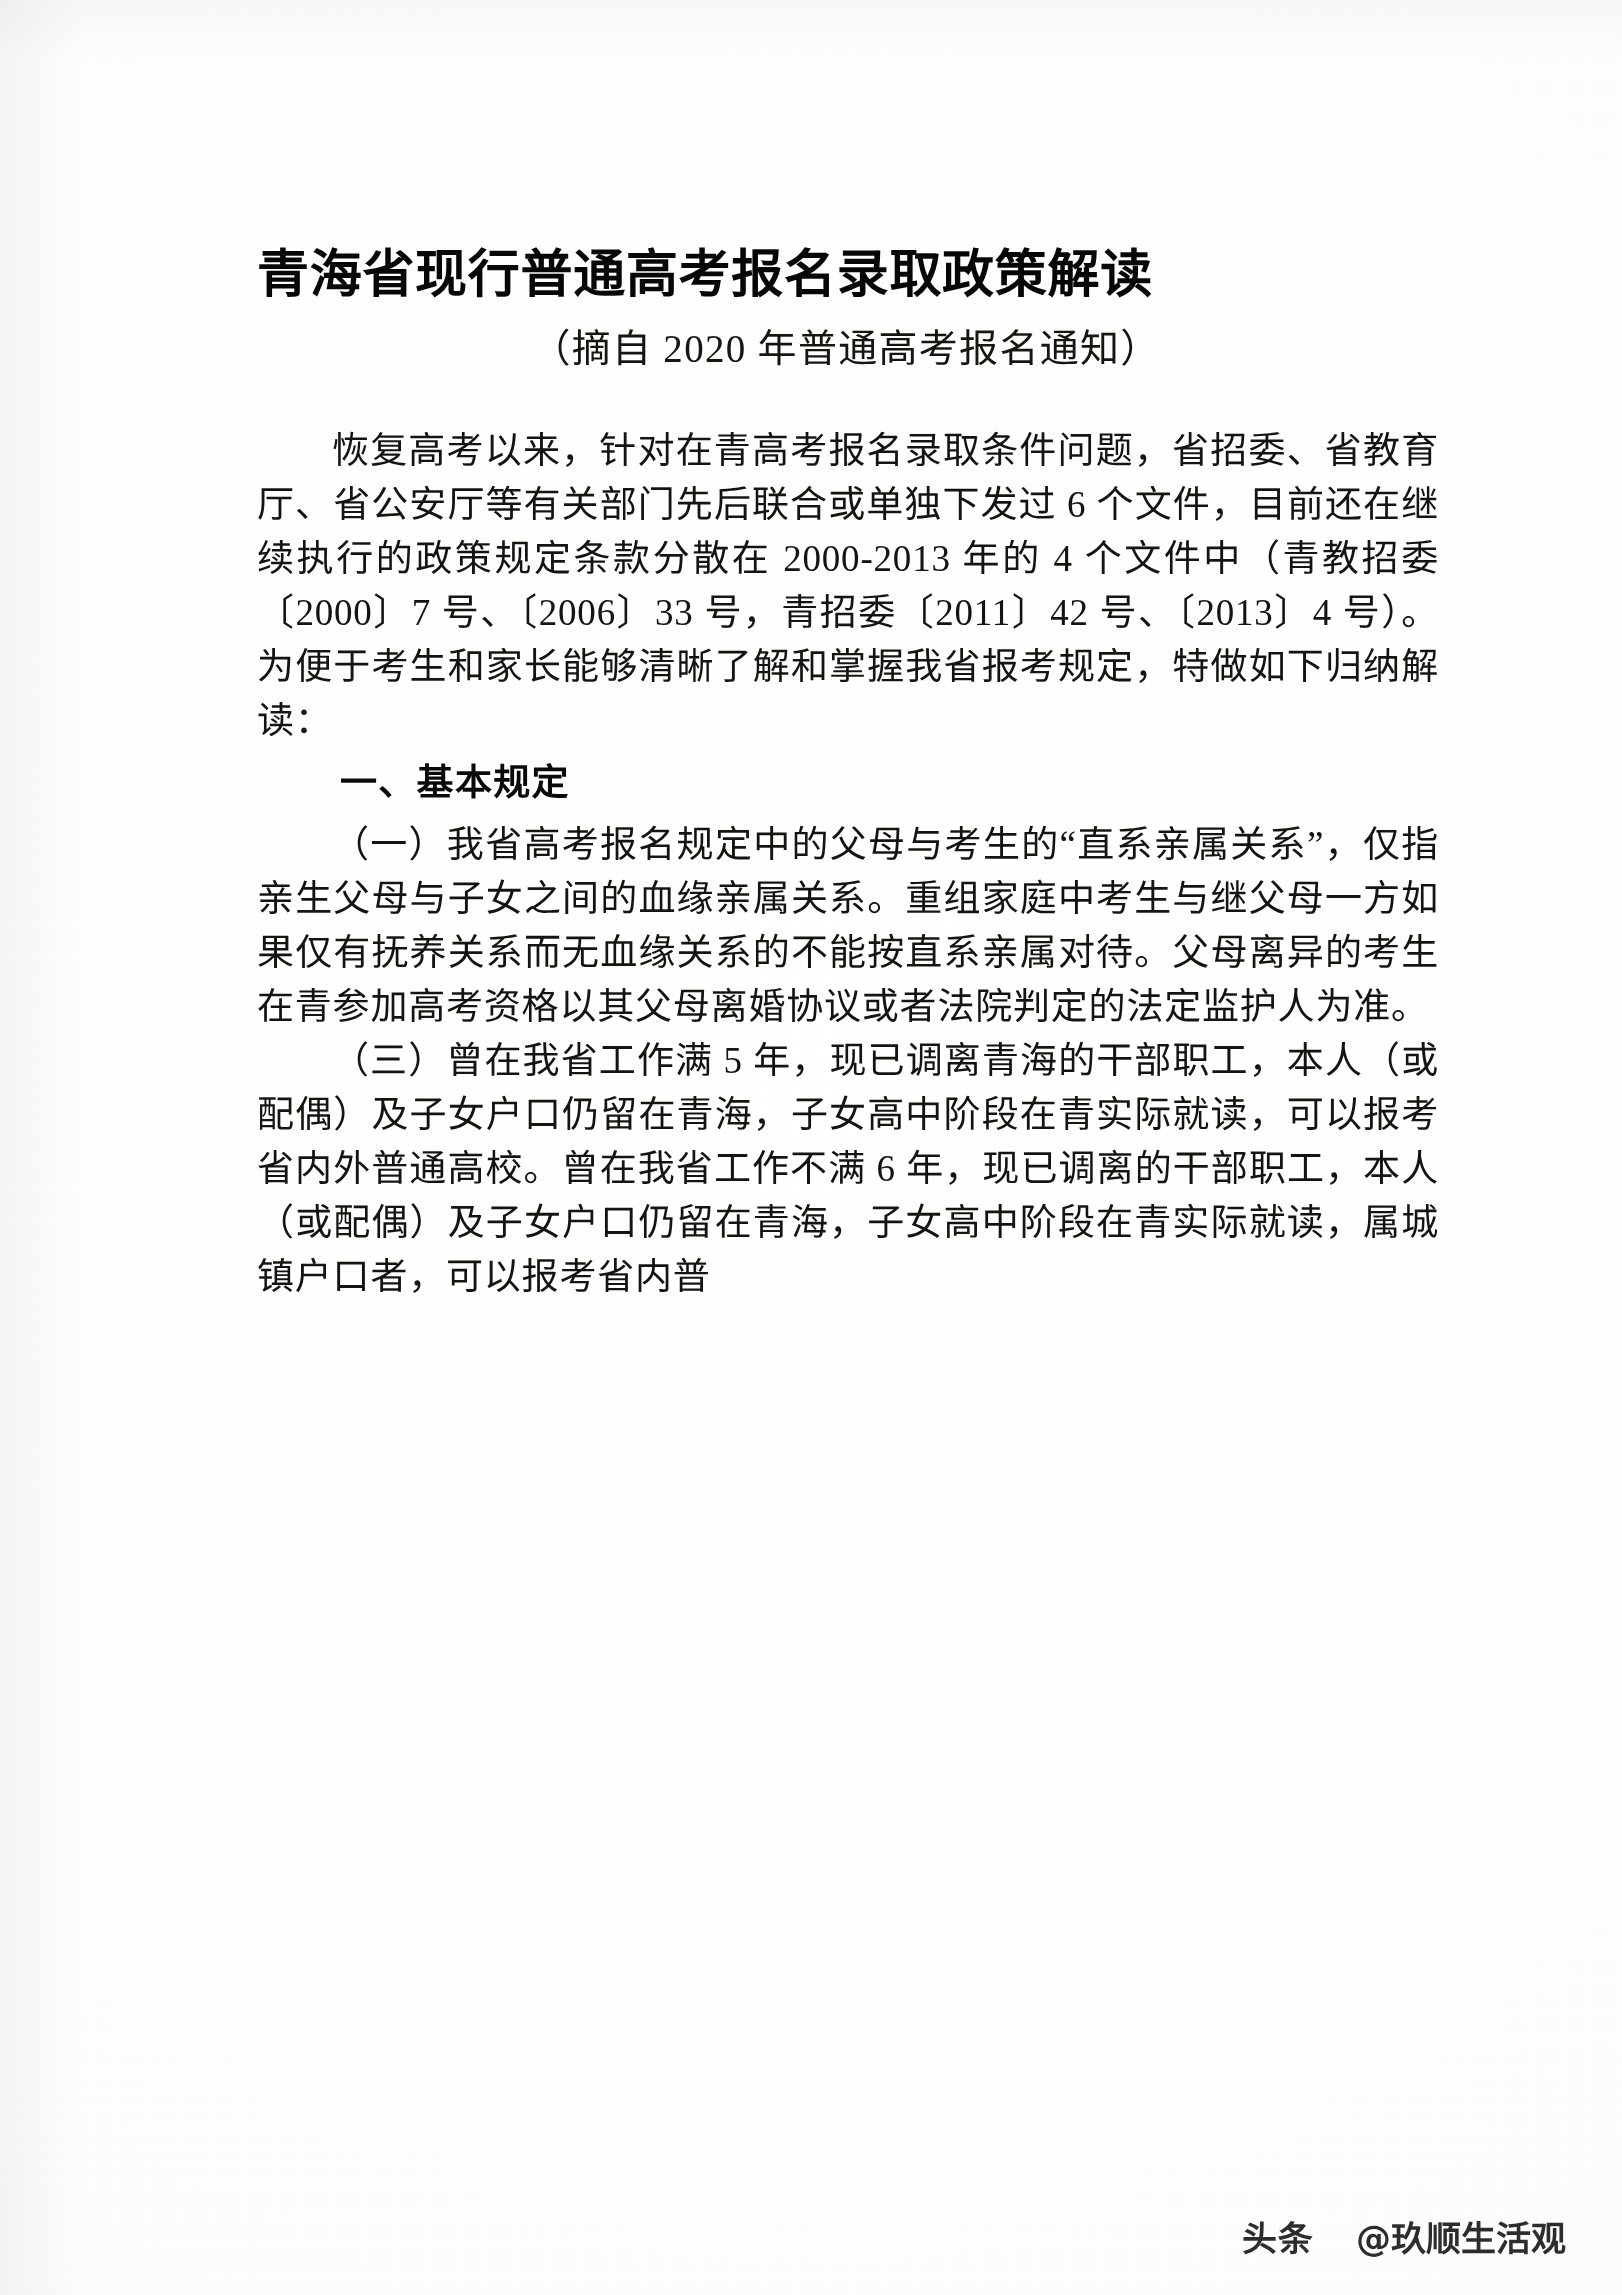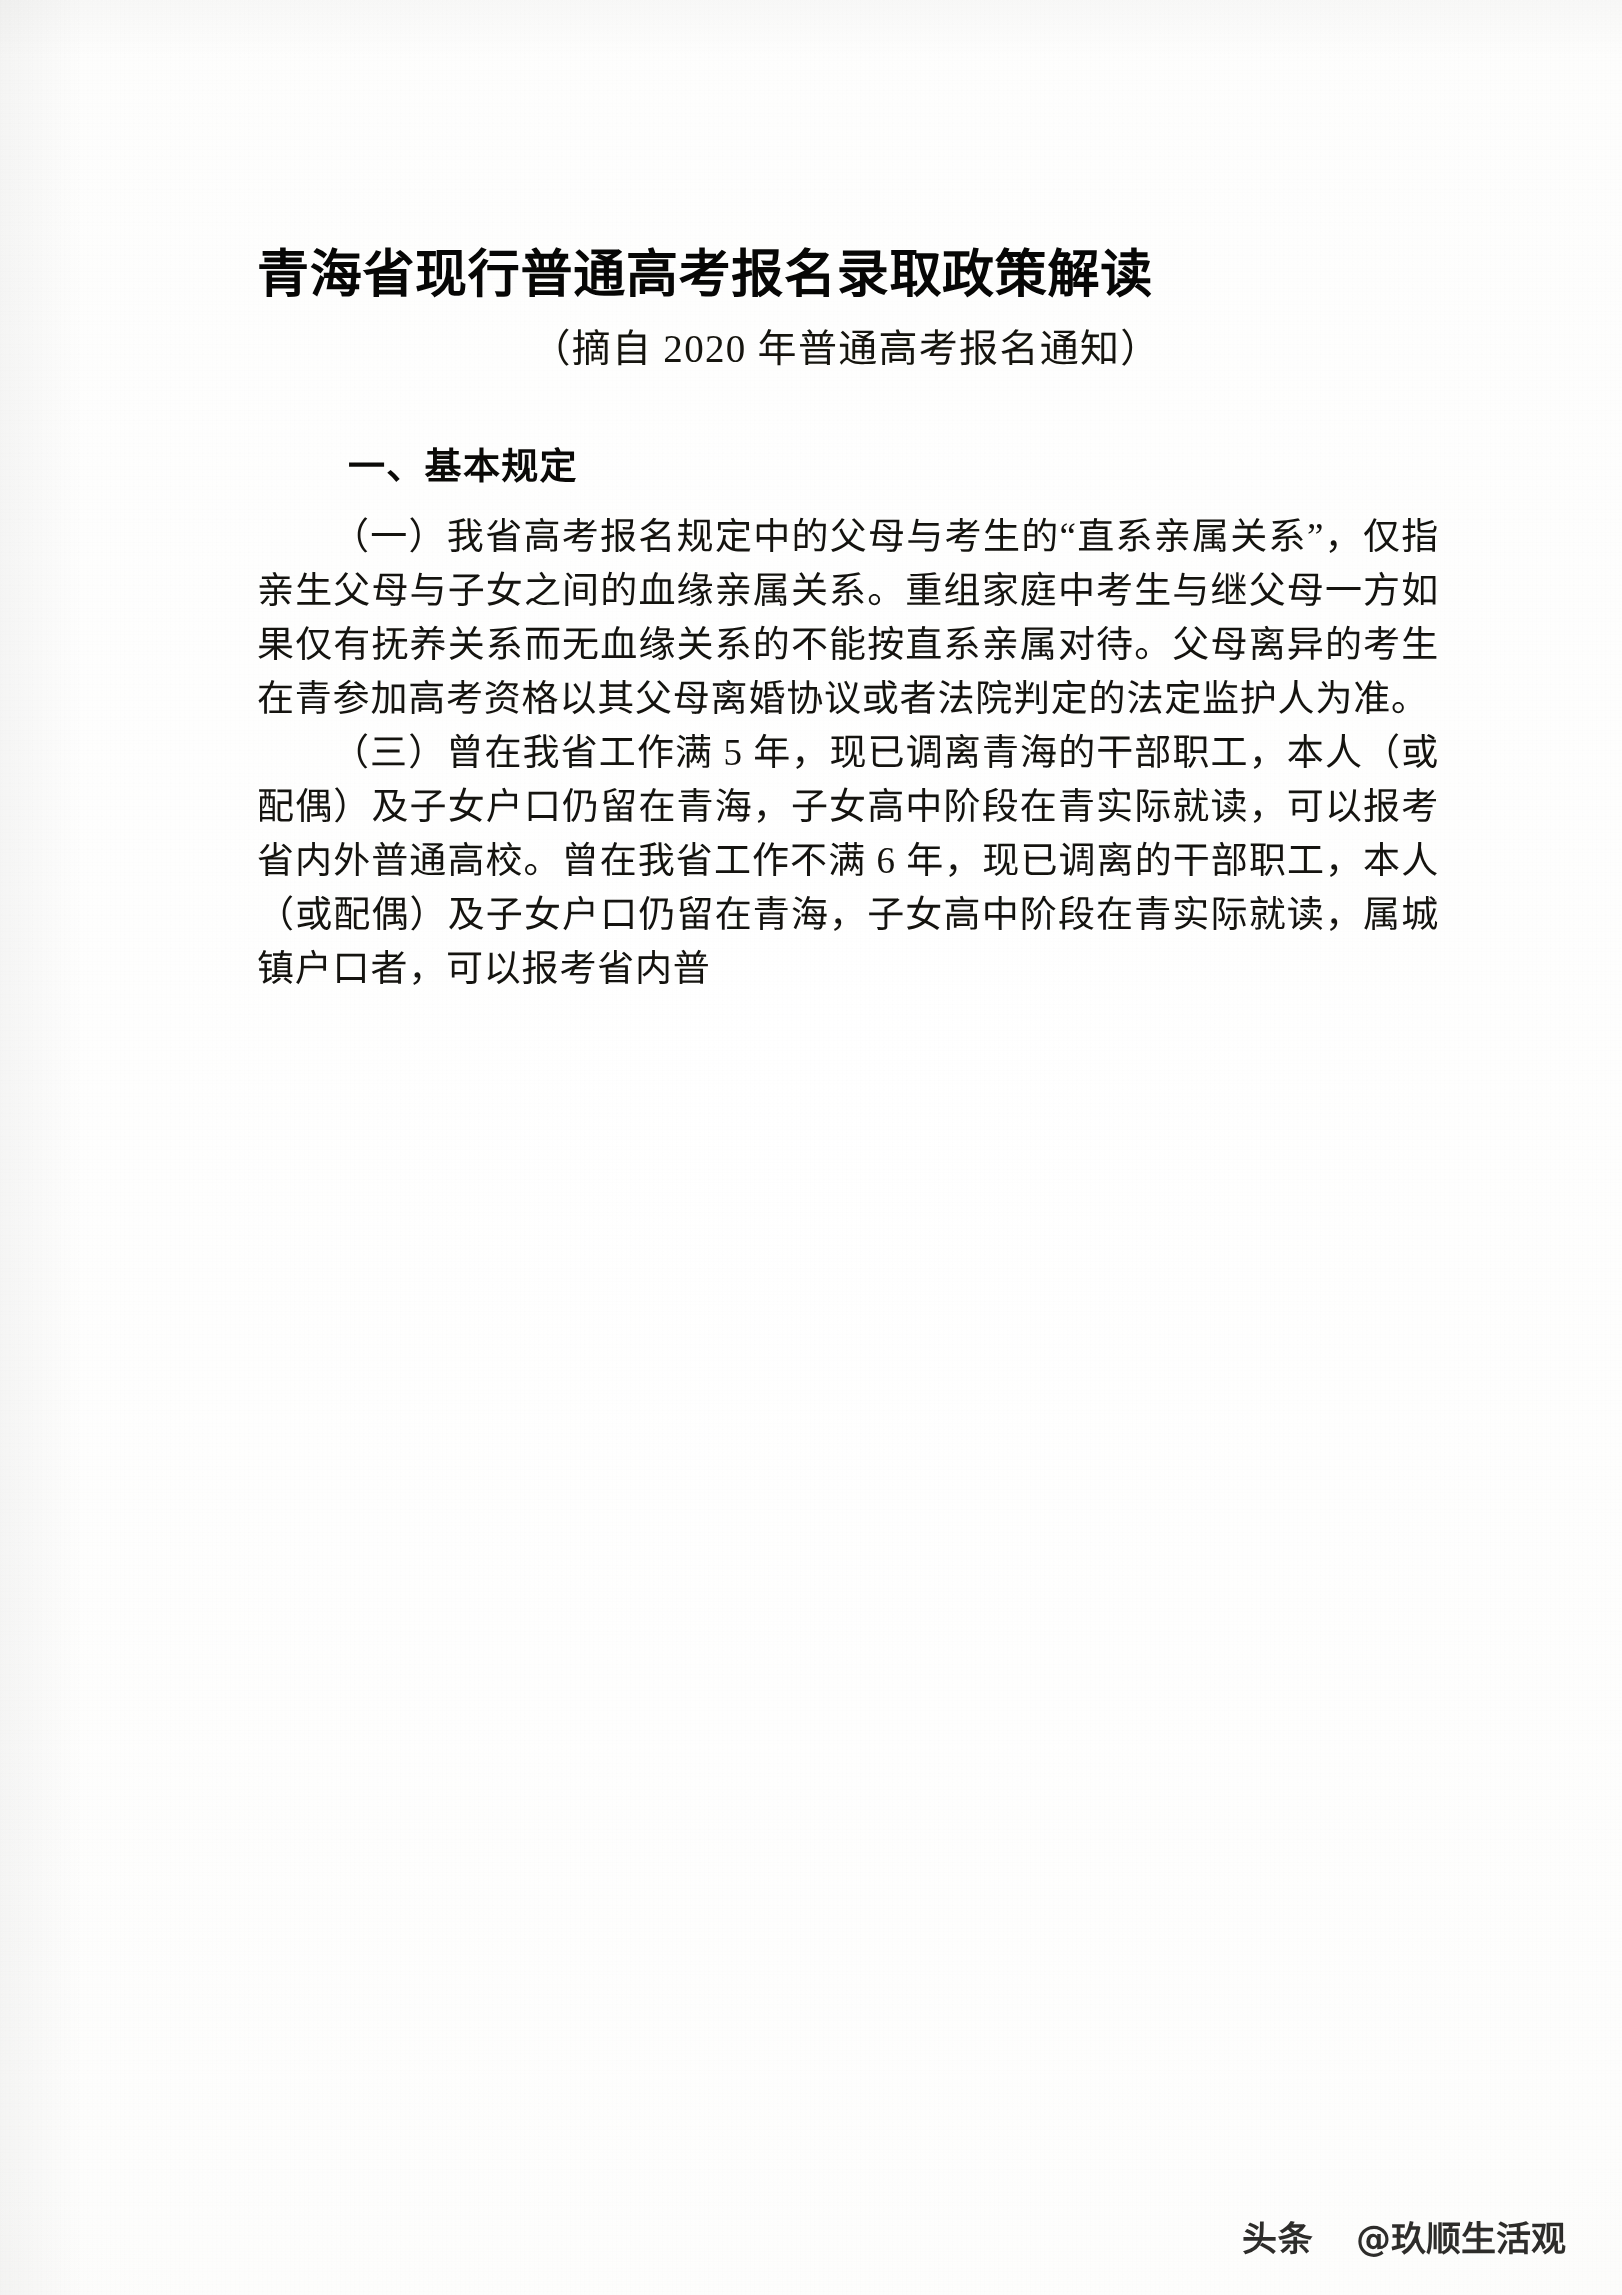--- a/index.html
+++ b/index.html
@@ -90,21 +90,21 @@
     line-height: 54px;
     letter-spacing: 0.8px;
     text-align: justify;
     text-justify: inter-character;
     text-indent: 75px;            
     color: #151410;
     word-break: break-all;
   }
 
   h2.section-head {
-    margin: 16px;
+    margin: 8px;
     font-family: "DejaVu Sans", "Liberation Sans", sans-serif;
     font-weight: 700;
     font-size: 37px;
     line-height: 54px;
     letter-spacing: 1.3px;
     text-indent: 75px;
     color: #0b0a08;
   }
 
   
@@ -133,20 +133,21 @@
 
   <div class="scan-edge-top"></div>
   <div class="scan-edge-left"></div>
 
   <div class="doc-title">青海省现行普通高考报名录取政策解读</div>
 
   <div class="doc-subtitle">（摘自 2020 年普通高考报名通知）</div>
 
   <div class="flow">
 
+    <p class="para">恢复高考以来，针对在青高考报名录取条件问题，省招委、省教育厅、省公安厅等有关部门先后联合或单独下发过 6 个文件，目前还在继续执行的政策规定条款分散在 2000-2013 年的 4 个文件中（青教招委〔2000〕7 号、〔2006〕33 号，青招委〔2011〕42 号、〔2013〕4 号）。为便于考生和家长能够清晰了解和掌握我省报考规定，特做如下归纳解读：</p>
 
     <h2 class="section-head">一、基本规定</h2>
 
     <p class="para">（一）我省高考报名规定中的父母与考生的“直系亲属关系”，仅指亲生父母与子女之间的血缘亲属关系。重组家庭中考生与继父母一方如果仅有抚养关系而无血缘关系的不能按直系亲属对待。父母离异的考生在青参加高考资格以其父母离婚协议或者法院判定的法定监护人为准。</p>
 
 
     <p class="para">（三）曾在我省工作满 5 年，现已调离青海的干部职工，本人（或配偶）及子女户口仍留在青海，子女高中阶段在青实际就读，可以报考省内外普通高校。曾在我省工作不满 6 年，现已调离的干部职工，本人（或配偶）及子女户口仍留在青海，子女高中阶段在青实际就读，属城镇户口者，可以报考省内普</p>
 
   </div>
 

